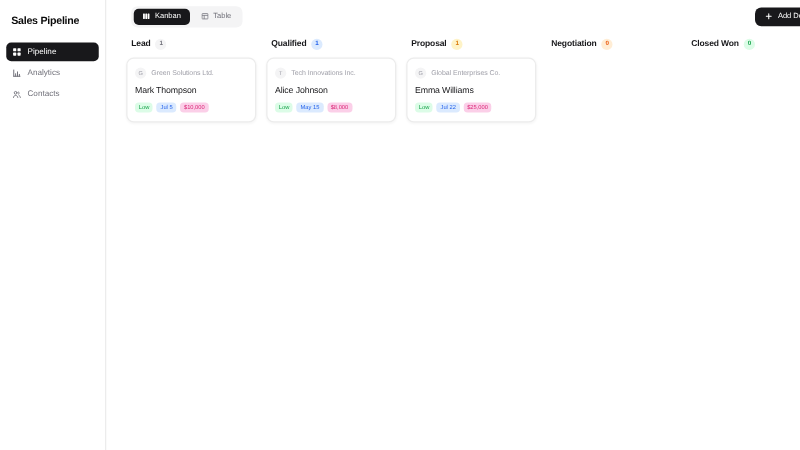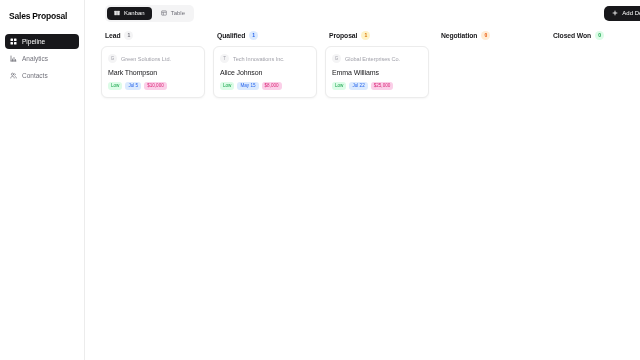--- a/index.html
+++ b/index.html
@@ -112,21 +112,21 @@
   .tag-low   { background: #dcfce7; color: #16a34a; }
   .tag-date  { background: #dbeafe; color: #2563eb; }
   .tag-amt   { background: #fbcfe8; color: #db2777; }
 </style>
 </head>
 <body>
 
 <div class="app">
 
   <aside class="sidebar">
-    <div class="brand">Sales Proposal</div>
+    <div class="brand">Sales Pipeline</div>
     <nav class="nav">
 
       <div class="nav-item active">
         <span class="nav-ico">
           <svg viewBox="0 0 14 14" width="7" height="7" fill="currentColor">
             <rect x="1" y="1" width="5" height="5" rx="1"></rect>
               <rect x="8" y="1" width="5" height="5" rx="1"></rect>
             <rect x="1" y="8" width="5" height="5" rx="1"></rect>
               <rect x="8" y="8" width="5" height="5" rx="1"></rect>
           </svg>

